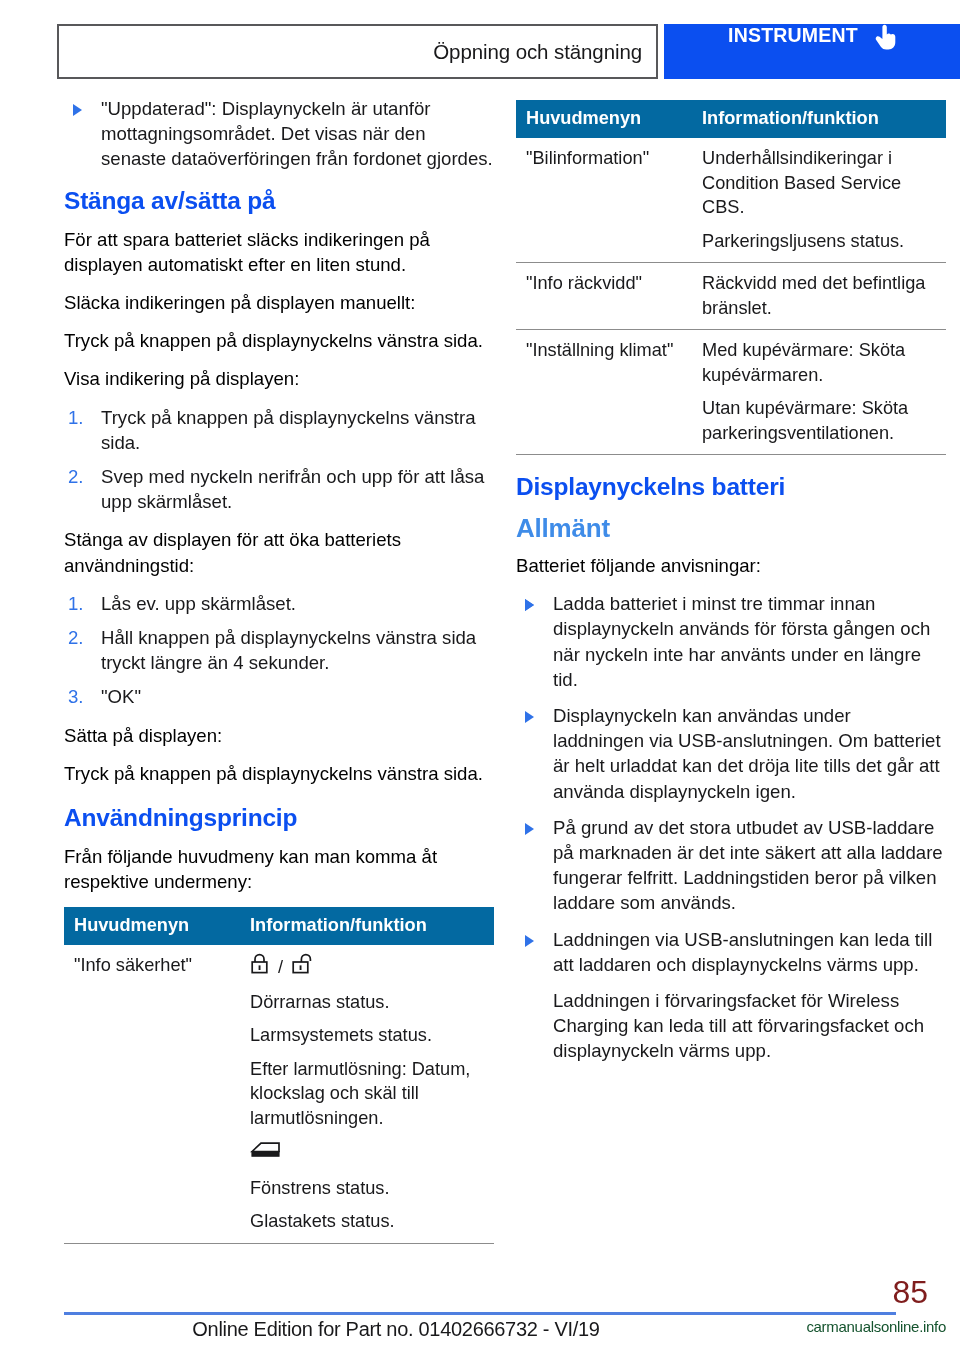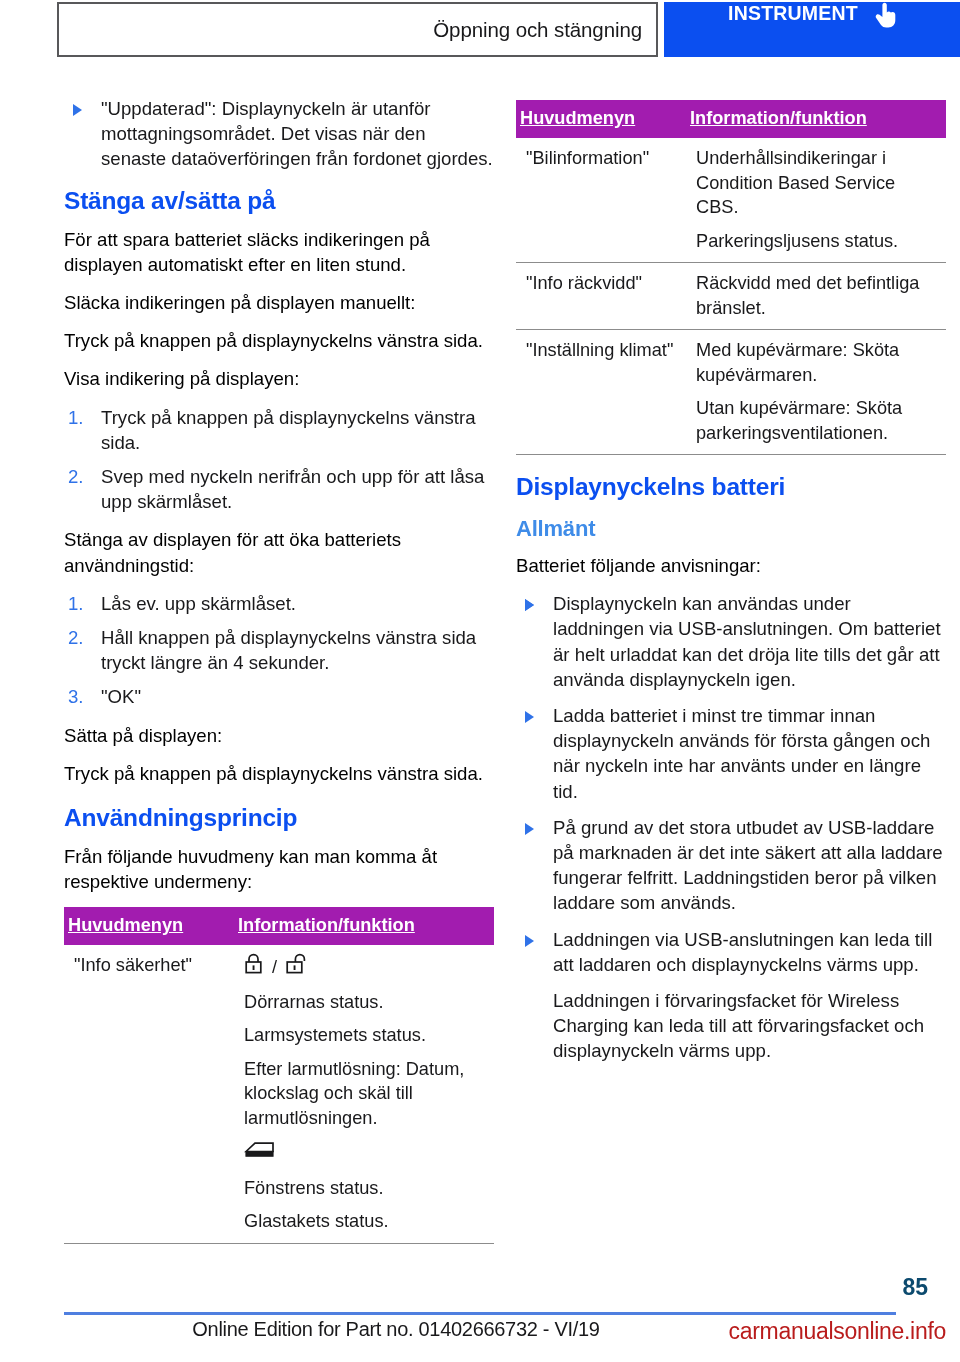--- a/index.html
+++ b/index.html
@@ -12,21 +12,21 @@
     height: 1362px;
     font-family: "Liberation Sans", sans-serif;
     color: #19191b;
     position: relative;
     overflow: hidden;
   }
 
   
   .page-header {
     position: absolute;
-    top: 2px;
+    top: 24px;
     left: 57px;
     right: 0;
     height: 55px;
     display: flex;
     align-items: stretch;
   }
   .header-crumb-box {
     flex: 1 1 auto;
     border: 2px solid #58585a;
     box-sizing: border-box;
@@ -88,21 +88,21 @@
     margin: 17px 0 12px 0;
     font-size: 24.5px;
     line-height: 29px;
     font-weight: bold;
     color: #0b4ff0;
     letter-spacing: -0.2px;
   }
   h1.h-blue.first { margin-top: 14px; }
   h2.h-blue-light {
     margin: 14px 0 11px 0;
-    font-size: 22px;
+    font-size: 26px;
     line-height: 27px;
     font-weight: bold;
     color: #3f8ce8;
     letter-spacing: -0.2px;
   }
 
   
   ul.tri-list { list-style: none; margin: 0 0 13px 0; padding: 0; }
   ul.tri-list > li {
     position: relative;
@@ -144,28 +144,27 @@
   }
 
   
   table.menu-table {
     width: 100%;
     border-collapse: collapse;
     margin: 4px 0 10px 0;
     table-layout: fixed;
   }
   table.menu-table thead th {
-    background: #a21caf;
+    background: #0369a1;
     color: #ffffff;
     font-size: 18.2px;
     font-weight: bold;
     text-align: left;
-    padding: 7px 6px 8px 4px;
+    padding: 7px 6px 8px 10px;
     line-height: 23px;
-    text-decoration: underline;
   }
   table.menu-table thead th.c1 { width: 160px; }
   table.menu-table td {
     vertical-align: top;
     font-size: 18.2px;
     line-height: 24.5px;
     padding: 8px 6px 9px 10px;
     border-bottom: 1.6px solid #8c8c8c;
     color: #19191b;
   }
@@ -199,30 +198,30 @@
     width: 792px;
     text-align: center;
     font-size: 20px;
     color: #19191b;
     letter-spacing: -0.3px;
   }
   .page-number {
     position: absolute;
     right: 32px;
     top: -8px;
-    font-size: 23px;
-    font-weight: bold;
-    color: #0c4a6e;
+    font-size: 32px;
+    font-weight: normal;
+    color: #7f1d1d;
   }
   .watermark {
     position: absolute;
     right: 14px;
     top: 36px;
-    font-size: 23px;
-    color: #b91c1c;
+    font-size: 15px;
+    color: #14532d;
     letter-spacing: -0.3px;
   }
 </style>
 </head>
 <body>
 
 <div class="page-header">
   <div class="header-crumb-box">
     <span class="header-crumb-text">Öppning och stängning</span>
   </div>
@@ -360,25 +359,25 @@
     <h1 class="h-blue">Displaynyckelns batteri</h1>
     <h2 class="h-blue-light">Allmänt</h2>
     <p class="body-text">Batteriet följande anvisningar:</p>
 
     <ul class="tri-list">
       <li>
         <span class="tri-marker"></span>
       </li>
       <li>
         <span class="tri-marker"></span>
+        <span>Ladda batteriet i minst tre timmar innan displaynyckeln används för första gången och när nyckeln inte har använts under en längre tid.</span>
+      </li>
+      <li>
+        <span class="tri-marker"></span>
         <span>Displaynyckeln kan användas under laddningen via USB-anslutningen. Om batteriet är helt urladdat kan det dröja lite tills det går att använda displaynyckeln igen.</span>
-      </li>
-      <li>
-        <span class="tri-marker"></span>
-        <span>Ladda batteriet i minst tre timmar innan displaynyckeln används för första gången och när nyckeln inte har använts under en längre tid.</span>
       </li>
       <li>
         <span class="tri-marker"></span>
         <span>På grund av det stora utbudet av USB-laddare på marknaden är det inte säkert att alla laddare fungerar felfritt. Laddningstiden beror på vilken laddare som används.</span>
       </li>
       <li>
         <span class="tri-marker"></span>
         <span>Laddningen via USB-anslutningen kan leda till att laddaren och displaynyckelns värms upp.</span>
         <span class="cell-line sub-para">Laddningen i förvaringsfacket för Wireless Charging kan leda till att förvaringsfacket och displaynyckeln värms upp.</span>
       </li>

